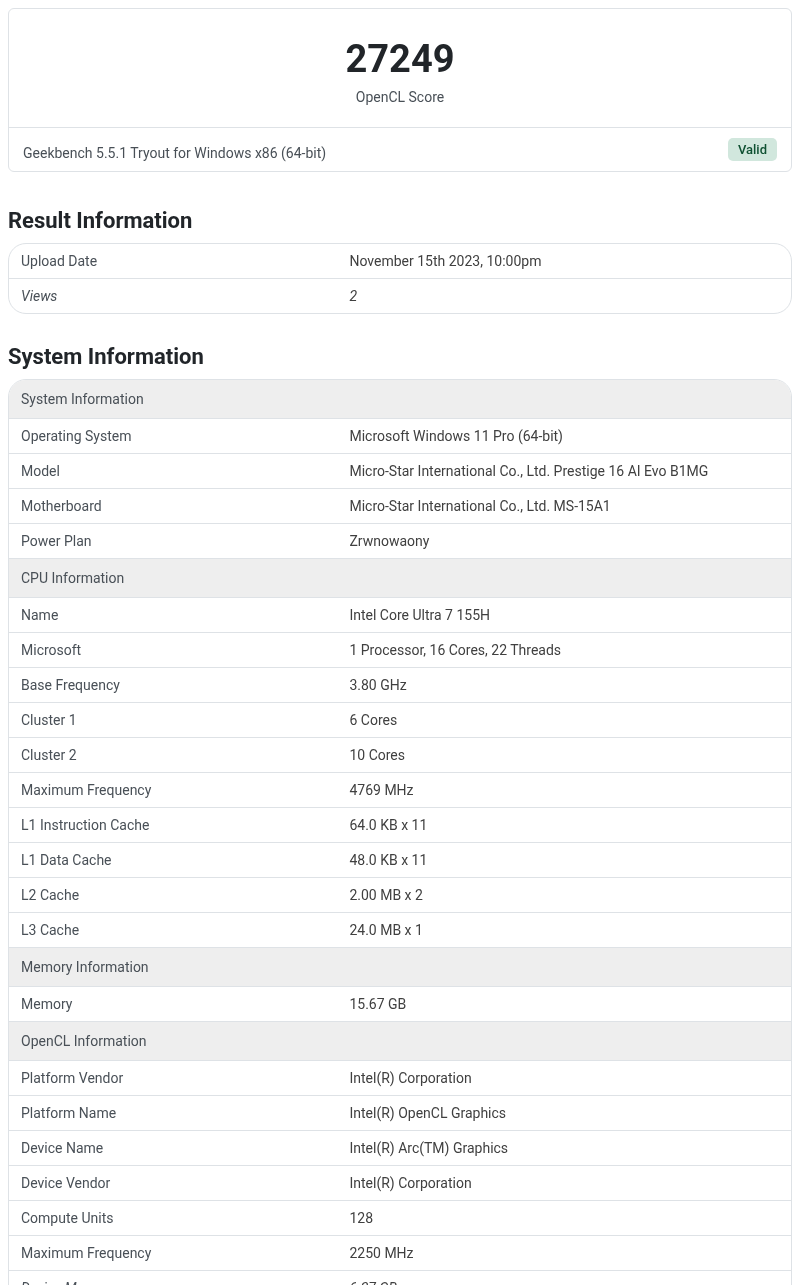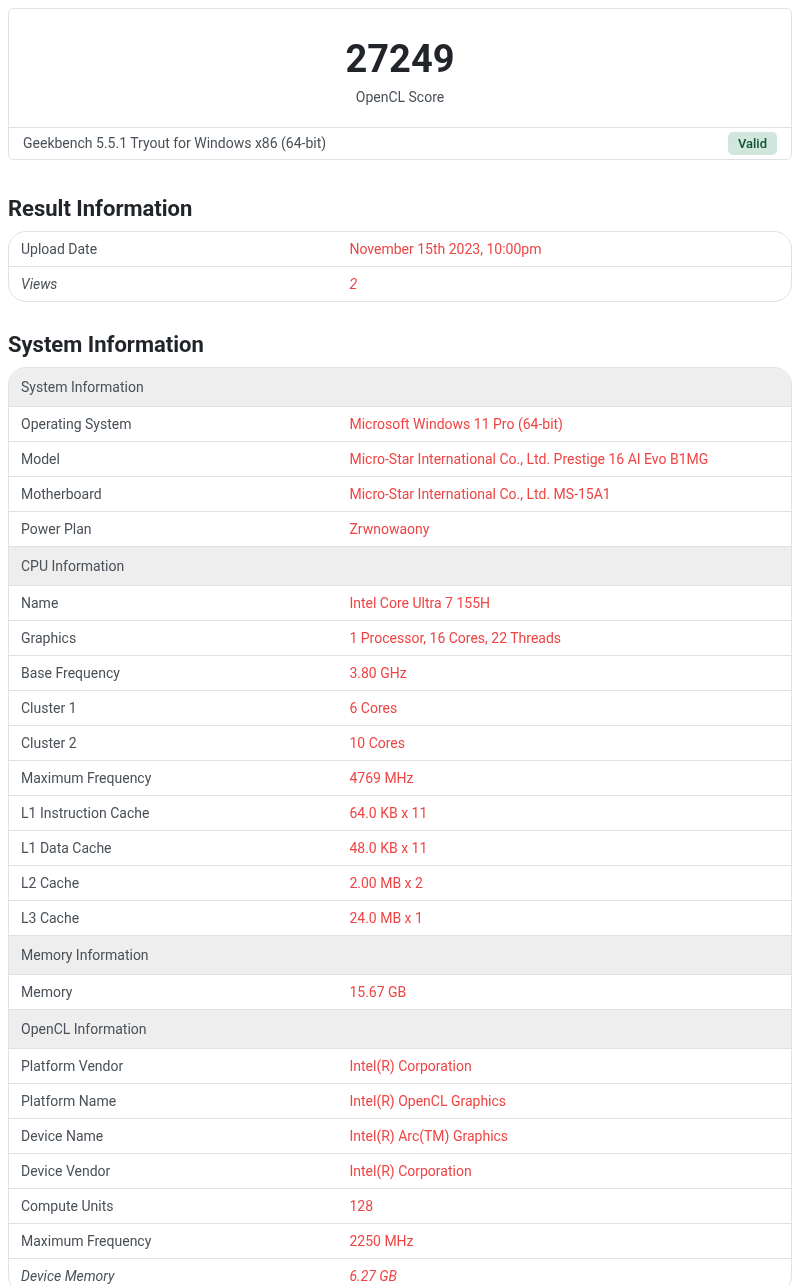--- a/index.html
+++ b/index.html
@@ -28,23 +28,23 @@
     color: #212529;
     line-height: 1.2;
   }
   .score-label {
     font-size: 14px;
     color: #495057;
     margin-top: 6px;
   }
   .score-bottom {
     border-top: 1px solid #dee2e6;
-    padding: 4px 14px;
+    padding: 10px 14px;
     display: flex;
-    align-items: center;
+    align-items: flex-end;
     justify-content: space-between;
   }
   .version-text {
     font-size: 14px;
     color: #495057;
   }
   .badge-valid {
     background: #d1e7dd;
     color: #0f5132;
     padding: 4px 10px;
@@ -76,21 +76,21 @@
   }
   .info-table tr:last-child td {
     border-bottom: none;
     font-style: italic;
   }
   .info-table td.label {
     width: 42%;
     color: #495057;
   }
   .info-table td.value {
-    color: #ef4444;
+    color: #404040;
   }
   .info-table tr.header-row td {
     background: #eeeeee;
     color: #495057;
     font-weight: 400;
     padding: 11px 12px;
   }
 </style>
 </head>
 <body>
@@ -143,21 +143,21 @@
         <td class="value">Zrwnowaony</td>
       </tr>
       <tr class="header-row">
         <td colspan="2">CPU Information</td>
       </tr>
       <tr>
         <td class="label">Name</td>
         <td class="value">Intel Core Ultra 7 155H</td>
       </tr>
       <tr>
-        <td class="label">Graphics</td>
+        <td class="label">Microsoft</td>
         <td class="value">1 Processor, 16 Cores, 22 Threads</td>
       </tr>
       <tr>
         <td class="label">Base Frequency</td>
         <td class="value">3.80 GHz</td>
       </tr>
       <tr>
         <td class="label">Cluster 1</td>
         <td class="value">6 Cores</td>
       </tr>

